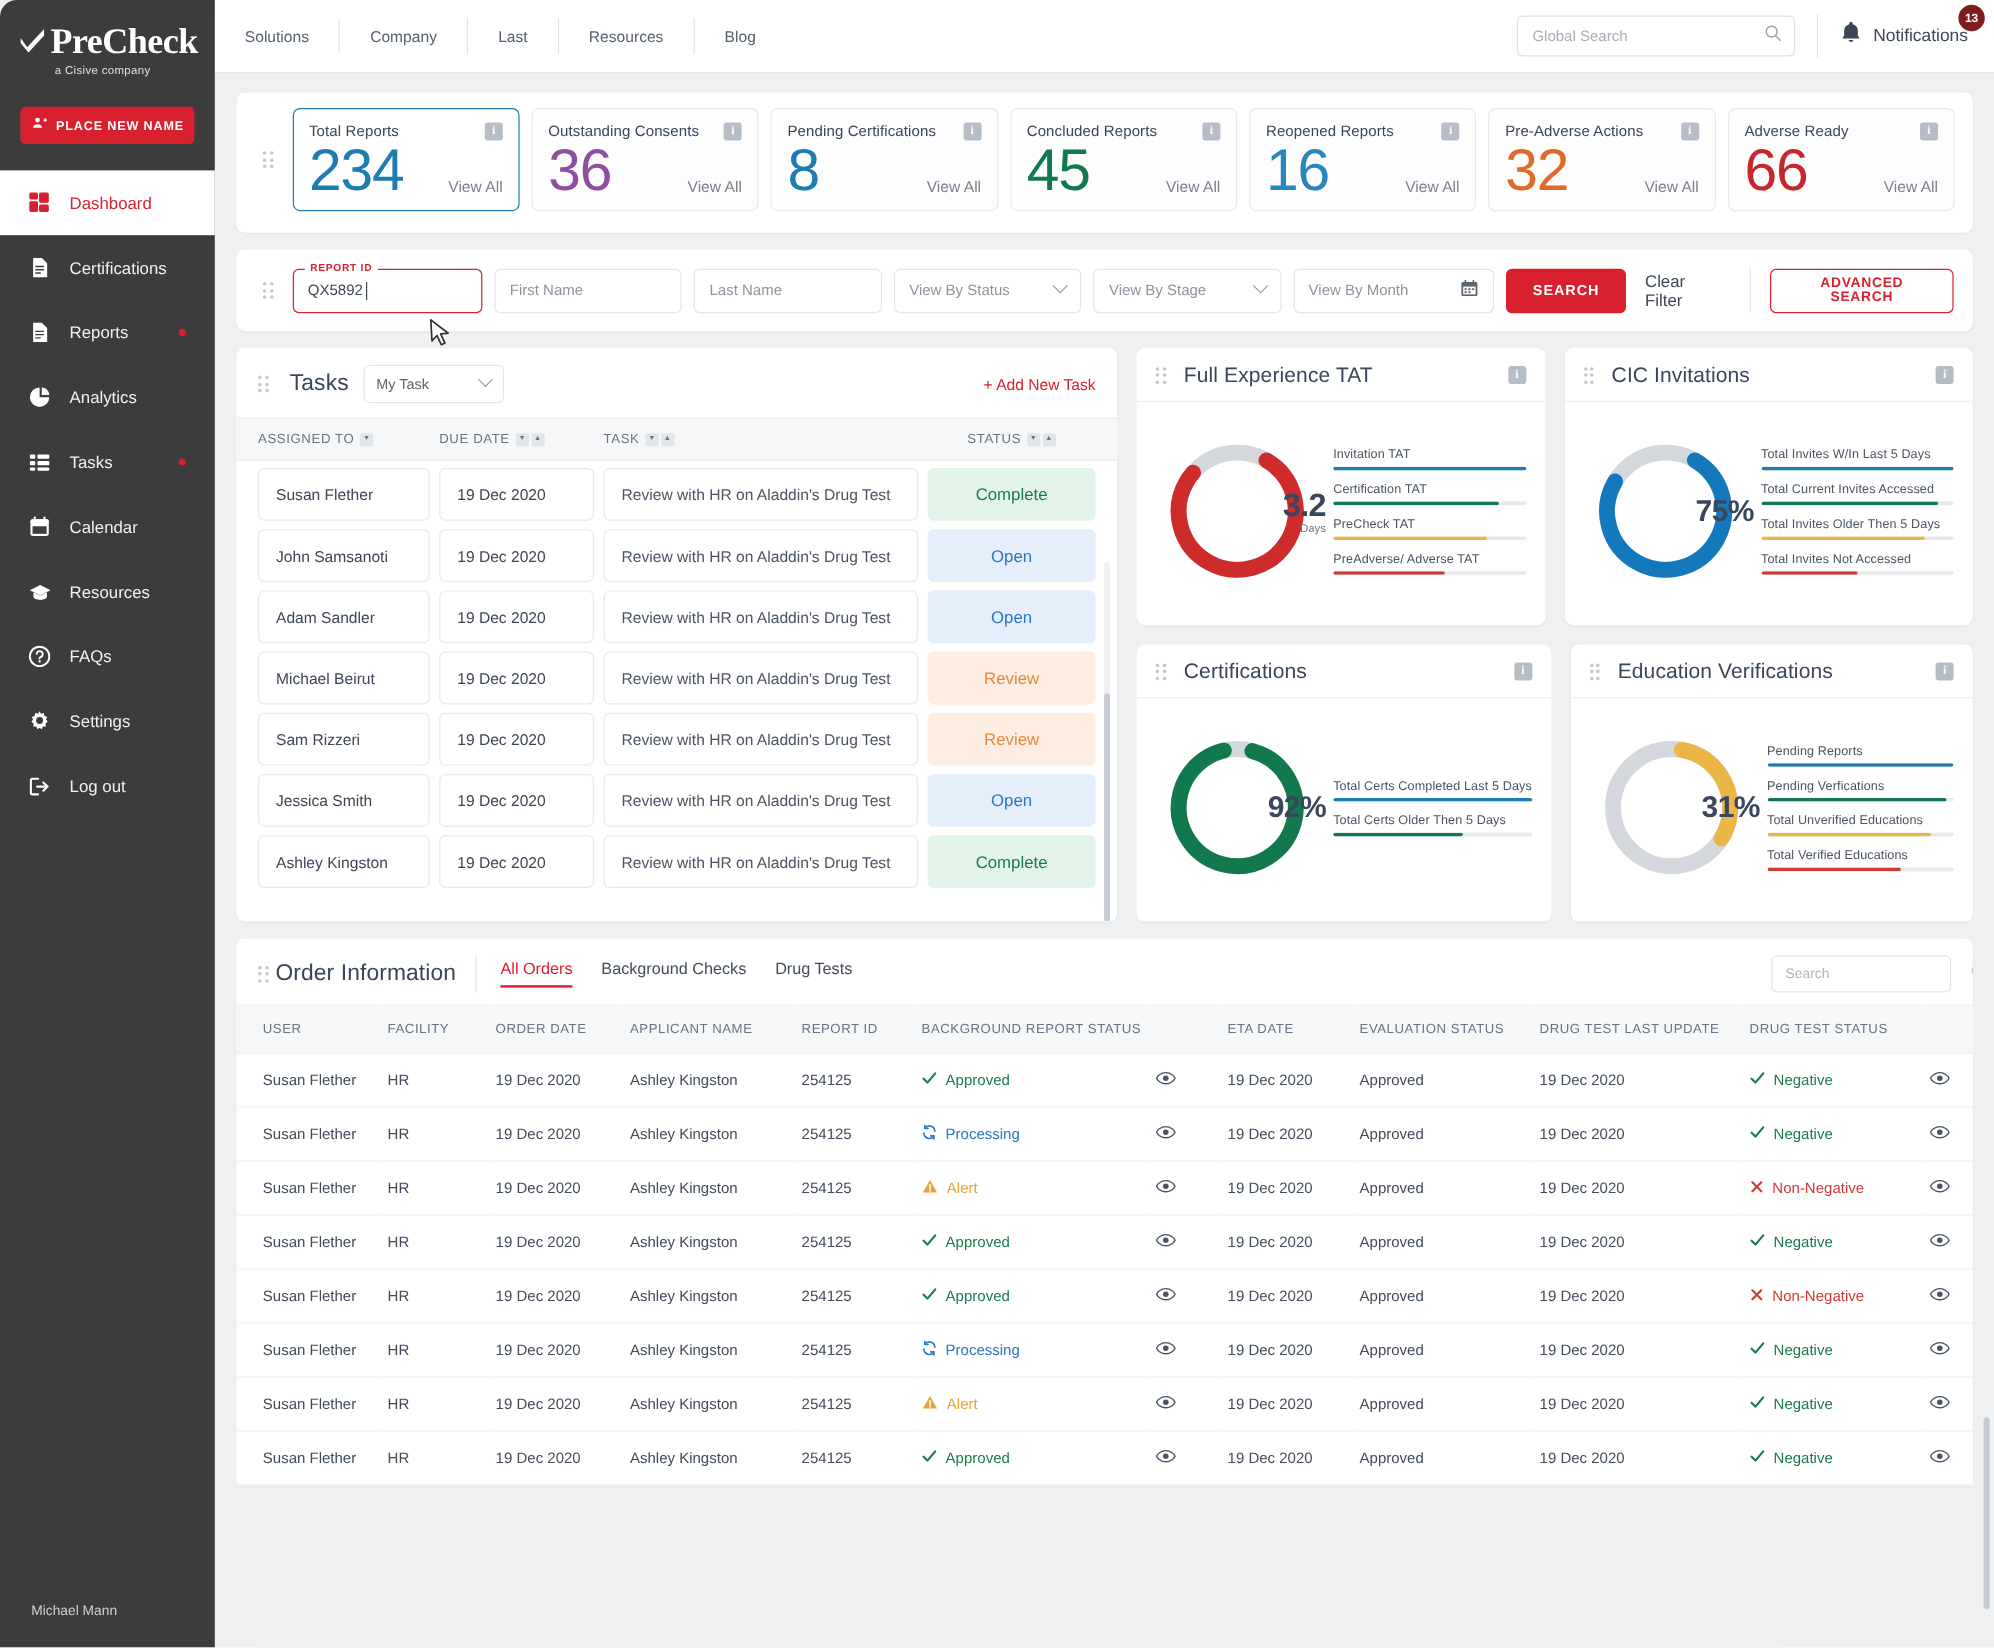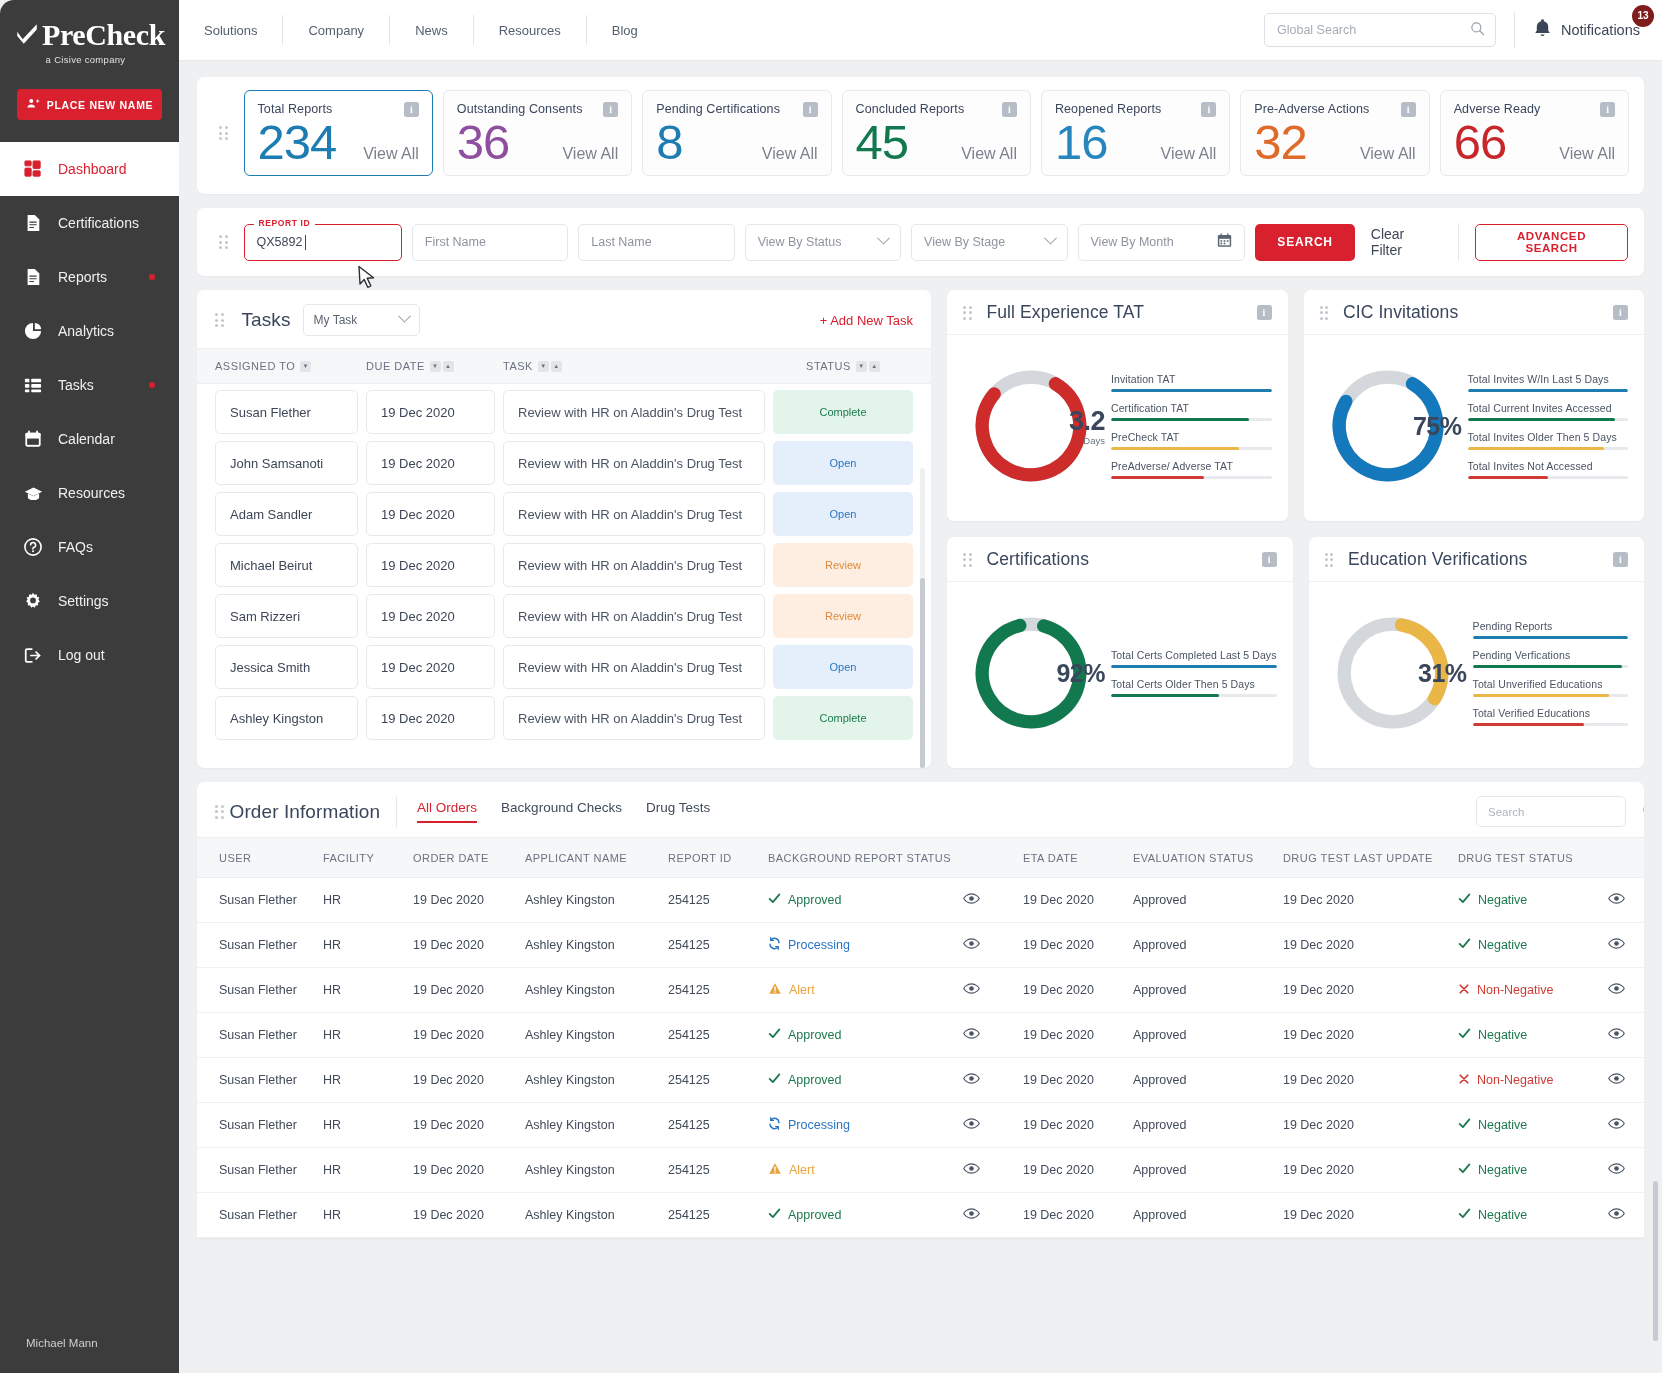--- a/index.html
+++ b/index.html
@@ -156,21 +156,21 @@
   .info-badge {
     width: 15px; height: 15px; border-radius: 2.5px;
     background: #b7bdc6; color: #fff;
     font-size: 10px; font-weight: 700;
     display: flex; align-items: center; justify-content: center;
     font-family: "Liberation Serif", serif;
     cursor: pointer; flex: 0 0 15px;
   }
   .kpi-bottom { margin-top: auto; display: flex; align-items: flex-end; justify-content: space-between; }
   .kpi-val { font-size: 49px; line-height: .95; font-weight: 400; letter-spacing: -1px; }
-  .kpi-viewall { font-size: 16px; color: #7b828d; cursor: pointer; padding-bottom: 3px; }
+  .kpi-viewall { font-size: 13px; color: #7b828d; cursor: pointer; padding-bottom: 3px; }
 
   
   .filter-shell {
     margin-top: 14px; background: #fff; border-radius: 7px;
     padding: 15px 16px 15px 22px;
     display: flex; align-items: center; gap: 10px;
     box-shadow: 0 1px 2px rgba(0,0,0,.04);
     position: relative;
   }
   .fld {
@@ -241,21 +241,21 @@
   .cell {
     border: 1px solid #e7e9ec; border-radius: 5px; background: #fff;
     height: 44px; display: flex; align-items: center; padding: 0 14px;
     font-size: 13px; color: #3d4657;
   }
   .c-assigned { width: 143px; }
   .c-due { width: 129px; }
   .c-task { flex: 1; color: #4a5463; }
   .c-status {
     width: 140px; justify-content: center; border: none;
-    font-size: 11px;
+    font-size: 14px;
   }
   .st-complete { background: #e3f5ea; color: #1d7a4d; }
   .st-open { background: #e4effb; color: #2a75c4; }
   .st-review { background: #fdeee1; color: #e08a3c; }
   .tasks-scroll {
     position: absolute; right: 6px; top: 84px; width: 5px; height: 350px;
     background: #eef0f2; border-radius: 3px;
   }
   .tasks-scroll i { display: block; width: 5px; height: 190px; background: #c6cbd2; border-radius: 3px; margin-top: 110px; }
 
@@ -481,21 +481,21 @@
 
     <div class="sidebar-user">Michael Mann</div>
   </aside>
 
   <div class="main">
 
     <header class="topbar">
       <div class="topnav">
         <div class="topnav-item">Solutions</div>
         <div class="topnav-item">Company</div>
-        <div class="topnav-item">News</div>
+        <div class="topnav-item">Last</div>
         <div class="topnav-item">Resources</div>
         <div class="topnav-item">Blog</div>
       </div>
       <div class="top-right">
         <div class="global-search">
           <input type="text" placeholder="Global Search" style="">
           <span>
             <svg viewBox="0 0 20 20" width="15" height="15">
                 <circle cx="8.5" cy="8.5" r="6" fill="none" stroke="#9aa0a9" stroke-width="1.6"></circle>
                 <path d="M13 13l5 5" stroke="#9aa0a9" stroke-width="1.6" stroke-linecap="round"></path>

